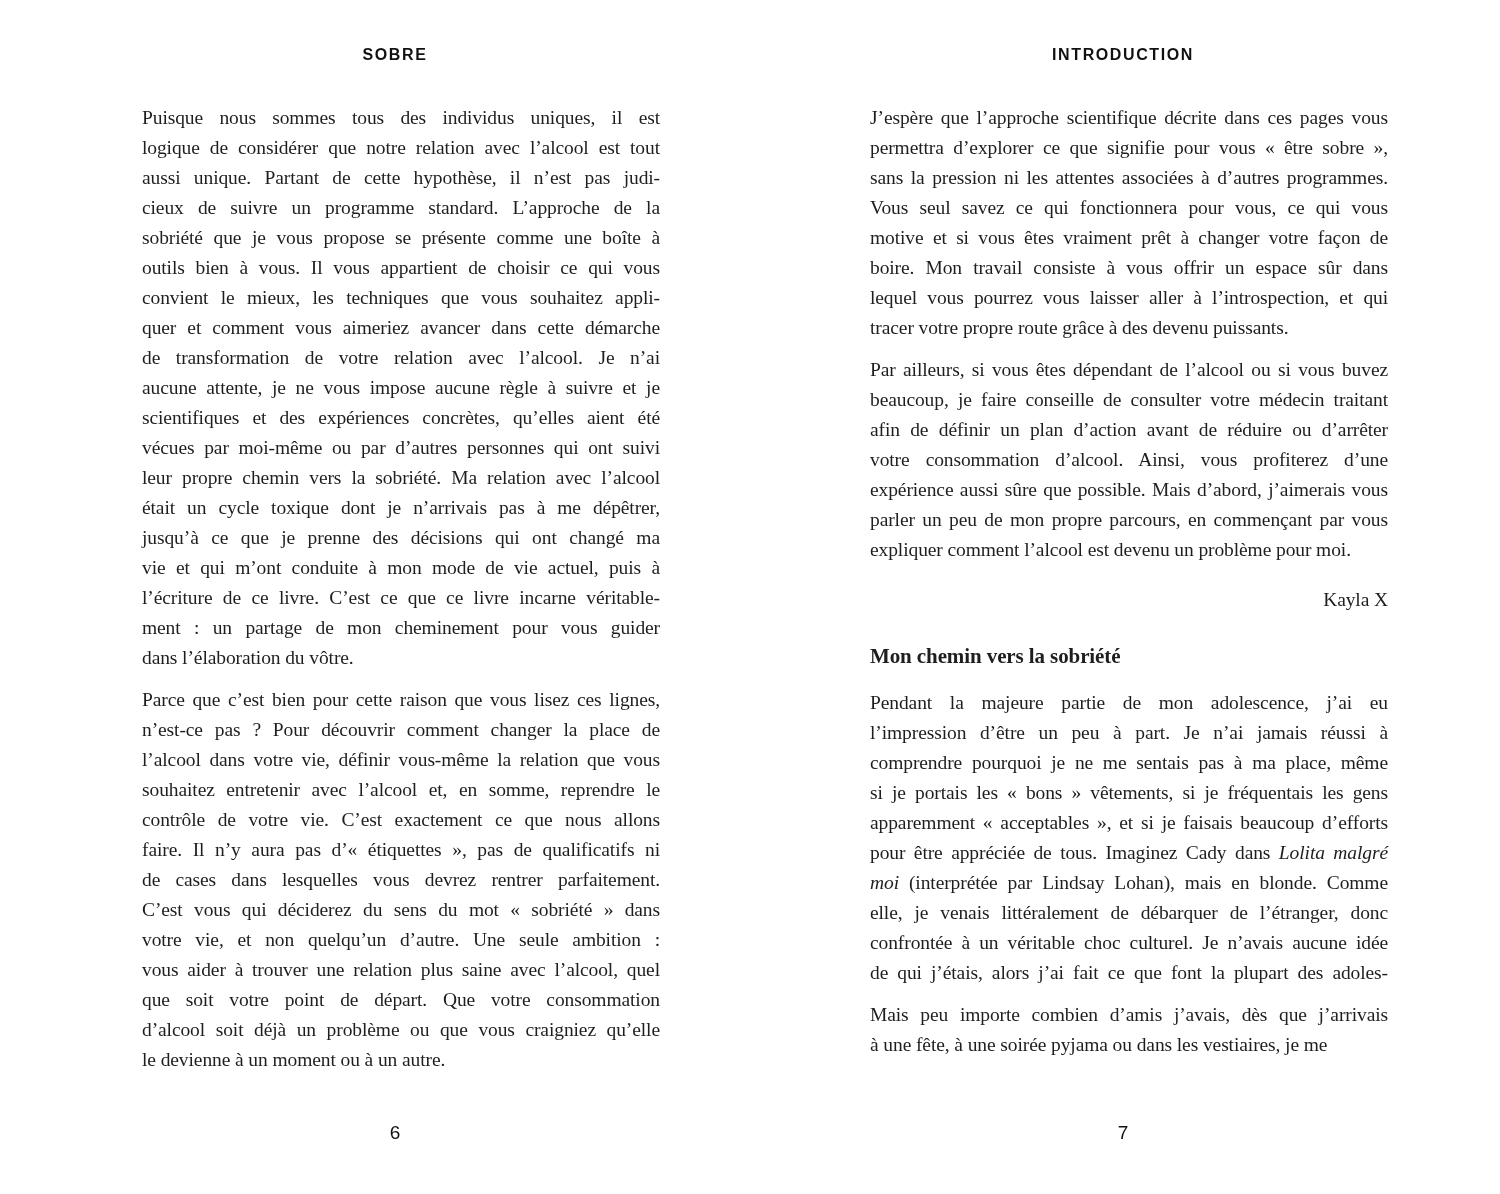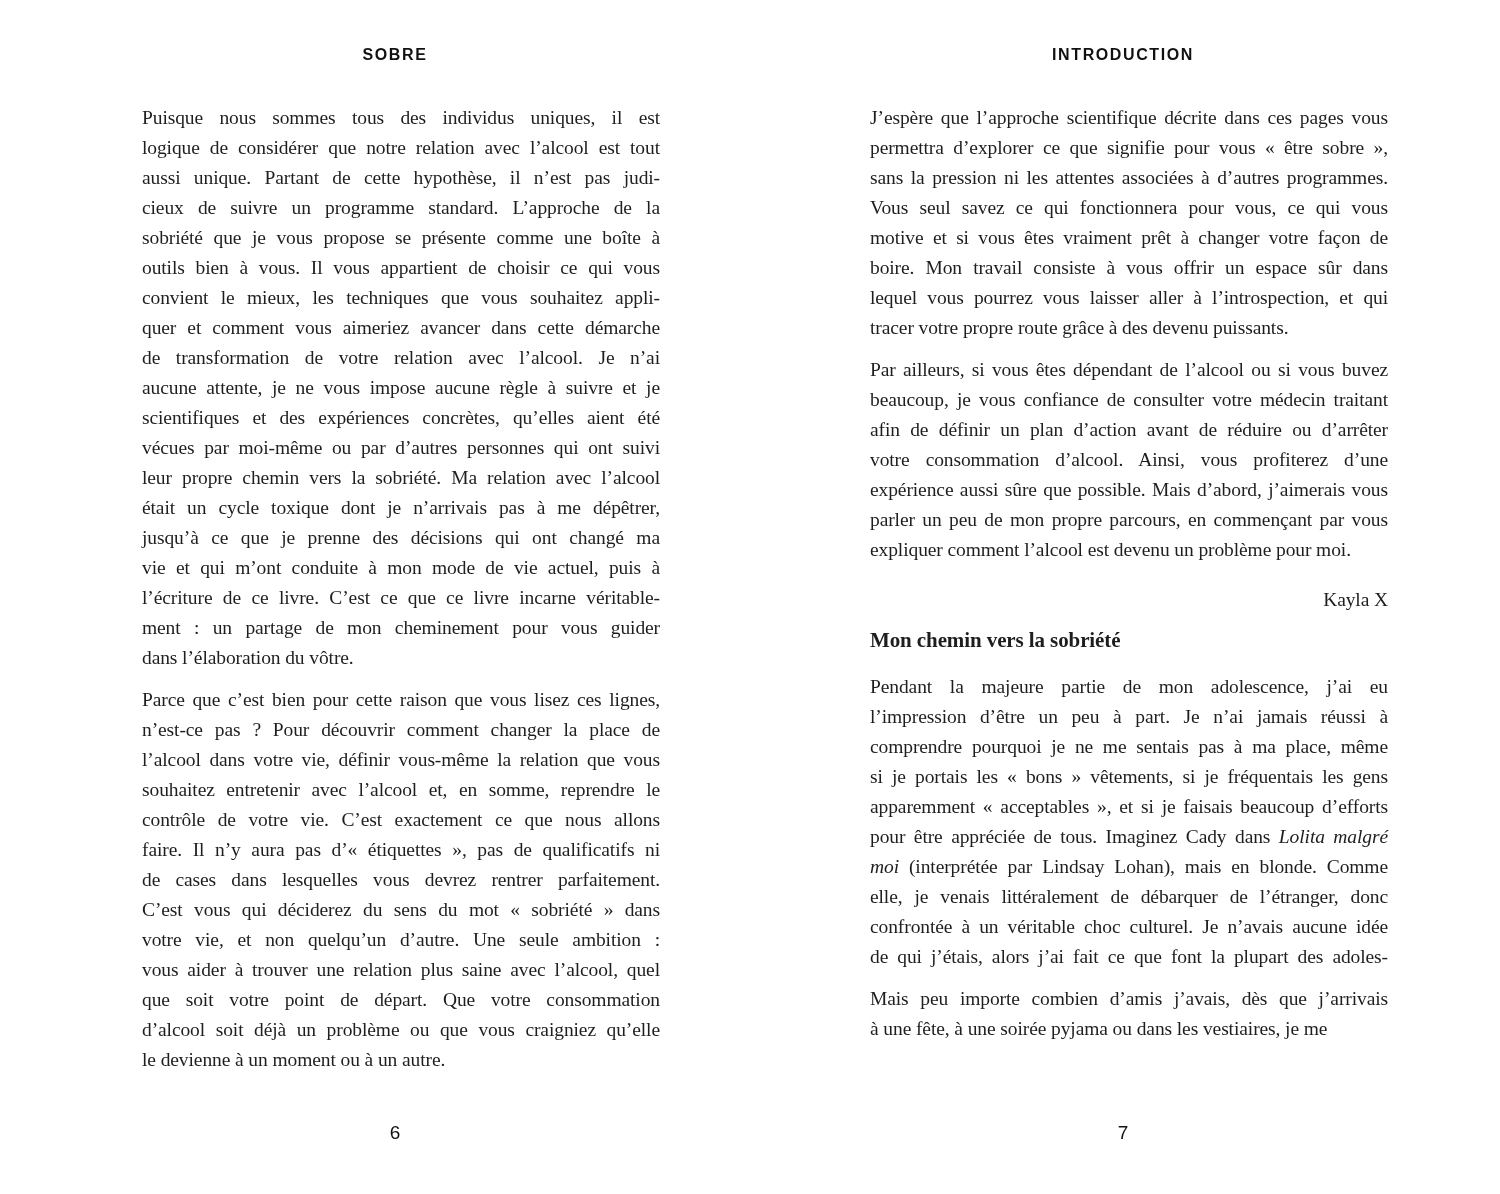--- a/index.html
+++ b/index.html
@@ -41,21 +41,21 @@
   }
   .para { margin: 0; }
   .para + .para { margin-top: 12px; }
 
   .line { text-align: justify; text-align-last: justify; }
   .line.last { text-align-last: left; }
 
   .signature { margin-top: 20px; text-align: right; }
 
   .section-heading {
-    margin-top: 10px;
+    margin-top: 26px;
     font-weight: bold;
     font-size: 21px;
     line-height: 30px;
   }
   .section-heading + .para { margin-top: 13px; }
 
   .folio {
     position: absolute; top: 1122px; left: 0; right: 0;
     text-align: center;
     font-family: "Liberation Sans", sans-serif;
@@ -122,21 +122,21 @@
             <div class="line"><span>permettra d’explorer ce que signifie pour vous « être sobre »,</span></div>
             <div class="line"><span>sans la pression ni les attentes associées à d’autres programmes.</span></div>
             <div class="line"><span>Vous seul savez ce qui fonctionnera pour vous, ce qui vous</span></div>
             <div class="line"><span>motive et si vous êtes vraiment prêt à changer votre façon de</span></div>
             <div class="line"><span>boire. Mon travail consiste à vous offrir un espace sûr dans</span></div>
             <div class="line"><span>lequel vous pourrez vous laisser aller à l’introspection, et qui</span></div>
             <div class="line last"><span>tracer votre propre route grâce à des devenu puissants.</span></div>
           </div>
         <div class="para">
             <div class="line"><span>Par ailleurs, si vous êtes dépendant de l’alcool ou si vous buvez</span></div>
-            <div class="line"><span>beaucoup, je vous confiance de consulter votre médecin traitant</span></div>
+            <div class="line"><span>beaucoup, je faire conseille de consulter votre médecin traitant</span></div>
             <div class="line"><span>afin de définir un plan d’action avant de réduire ou d’arrêter</span></div>
             <div class="line"><span>votre consommation d’alcool. Ainsi, vous profiterez d’une</span></div>
             <div class="line"><span>expérience aussi sûre que possible. Mais d’abord, j’aimerais vous</span></div>
             <div class="line"><span>parler un peu de mon propre parcours, en commençant par vous</span></div>
             <div class="line last"><span>expliquer comment l’alcool est devenu un problème pour moi.</span></div>
           </div>
         <div class="signature">Kayla X</div>
         <h2 class="section-heading">Mon chemin vers la sobriété</h2>
         <div class="para">
             <div class="line"><span>Pendant la majeure partie de mon adolescence, j’ai eu</span></div>

